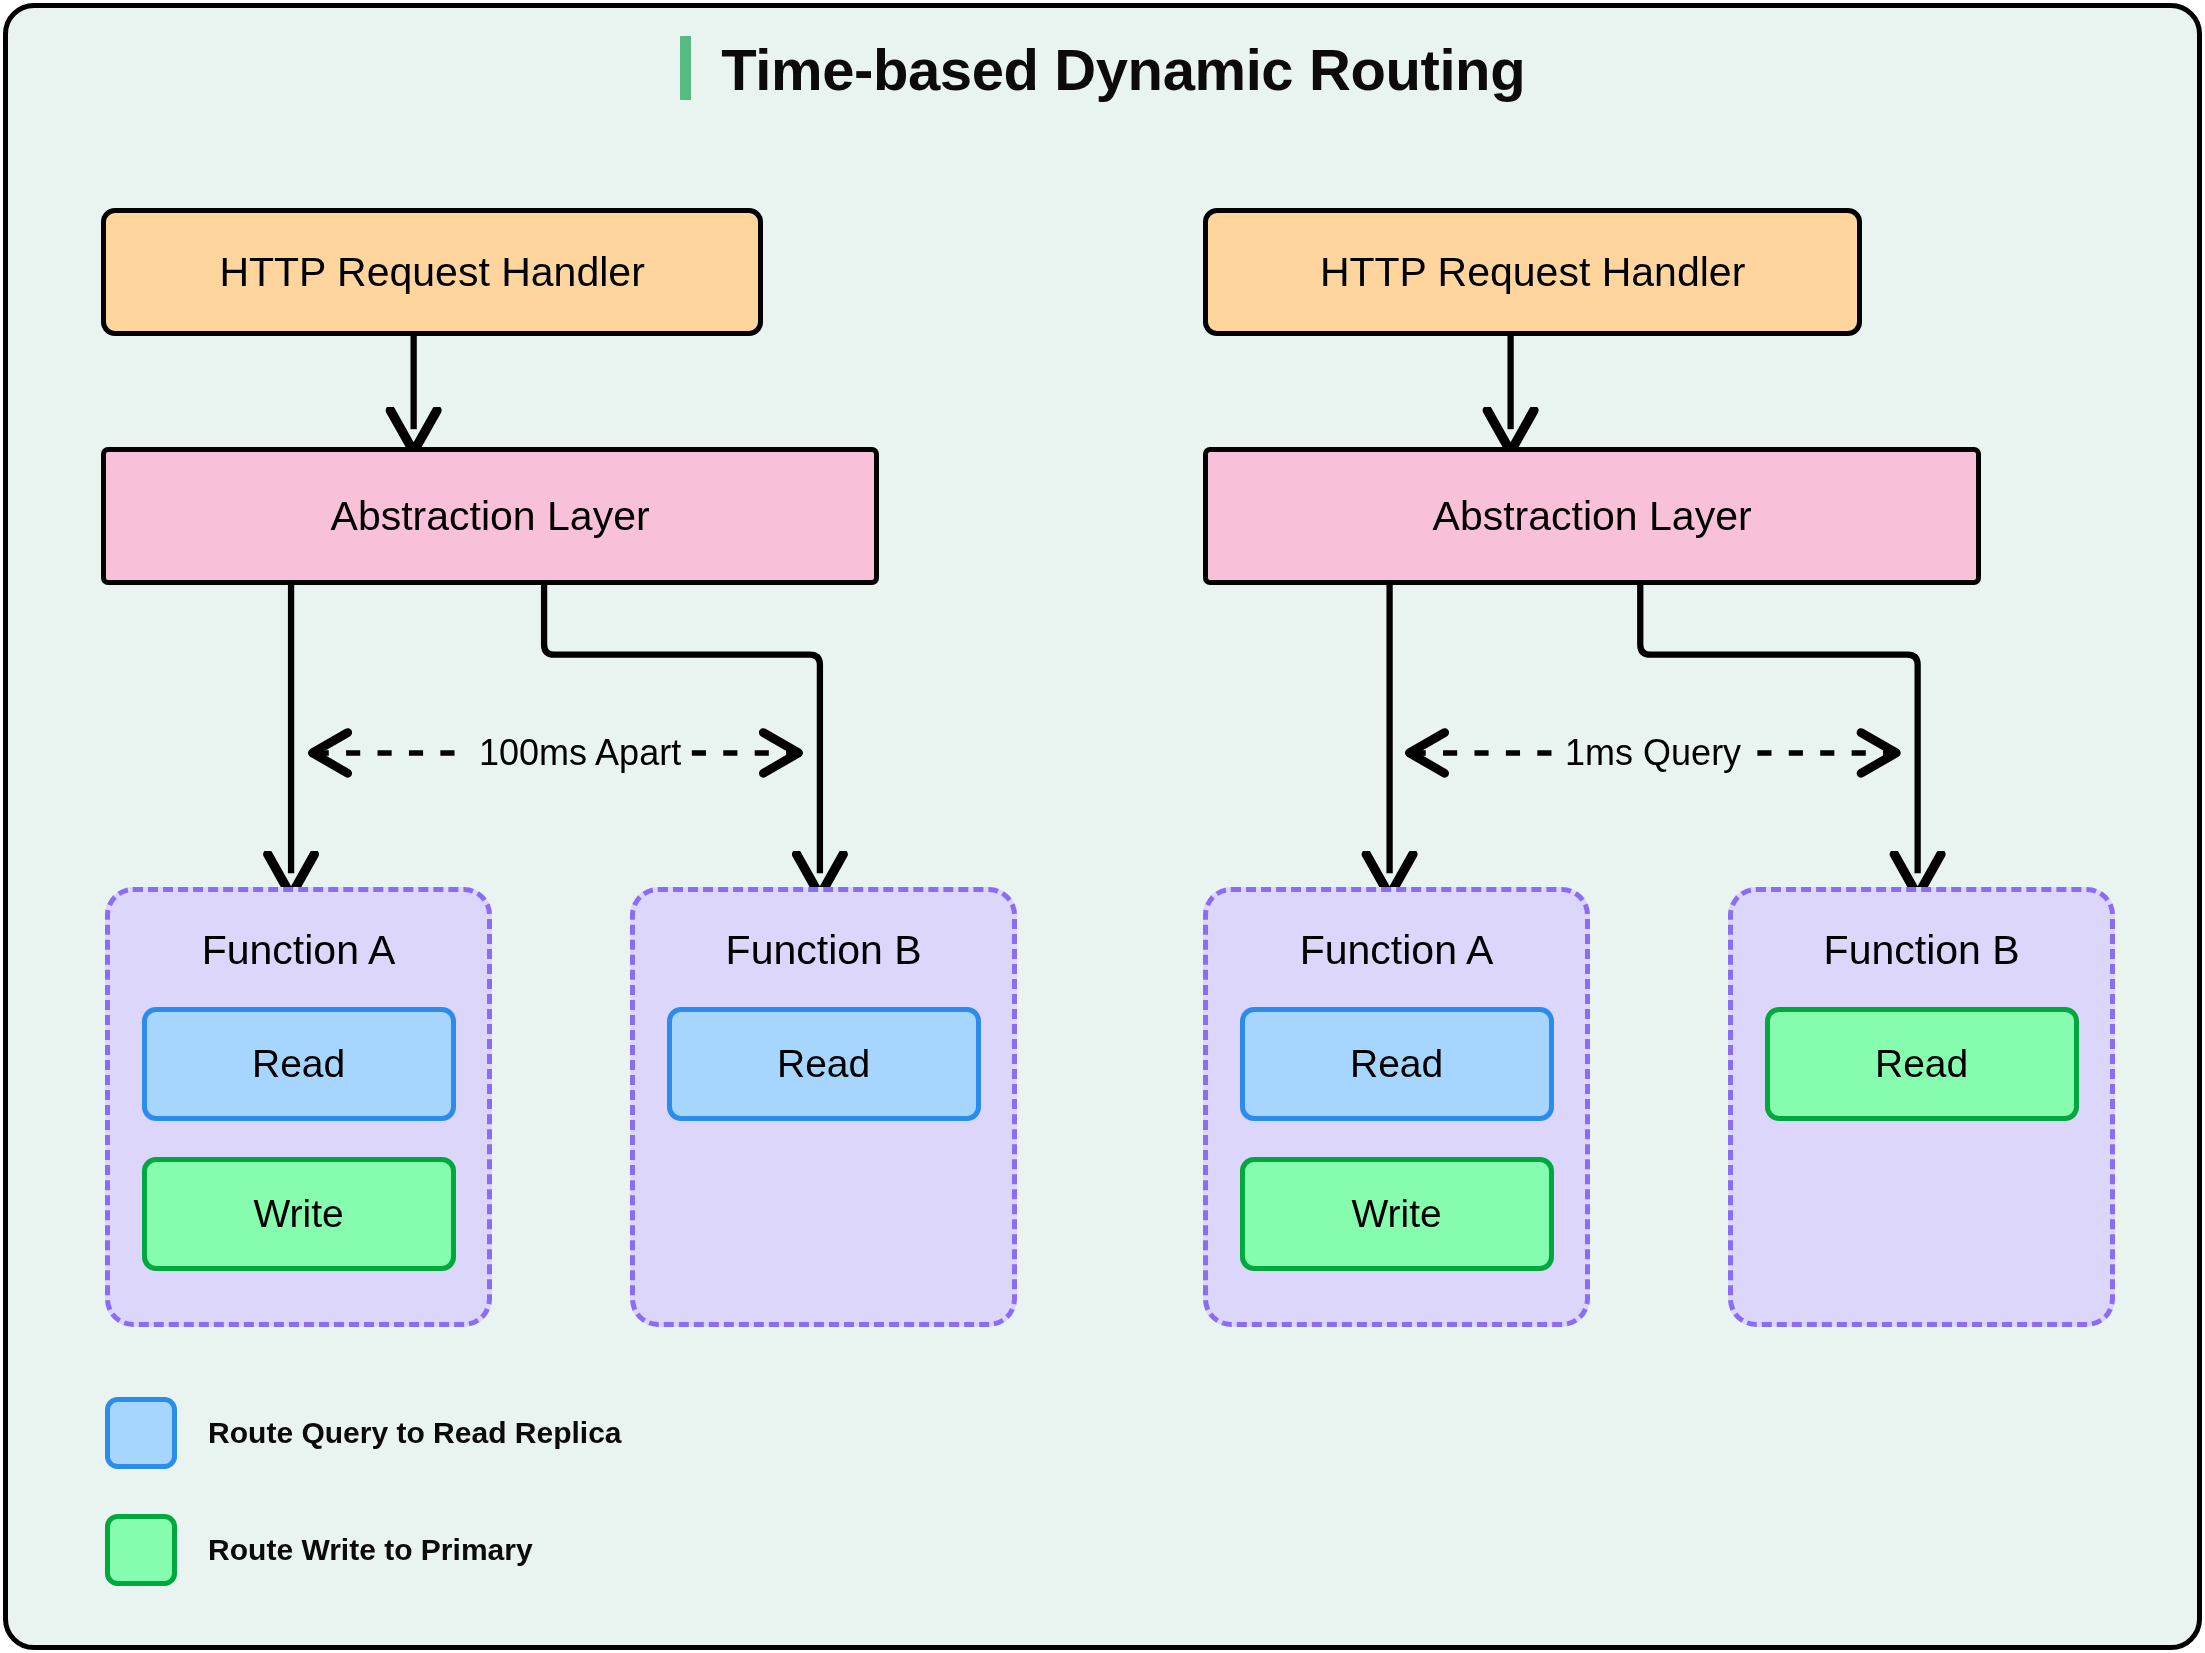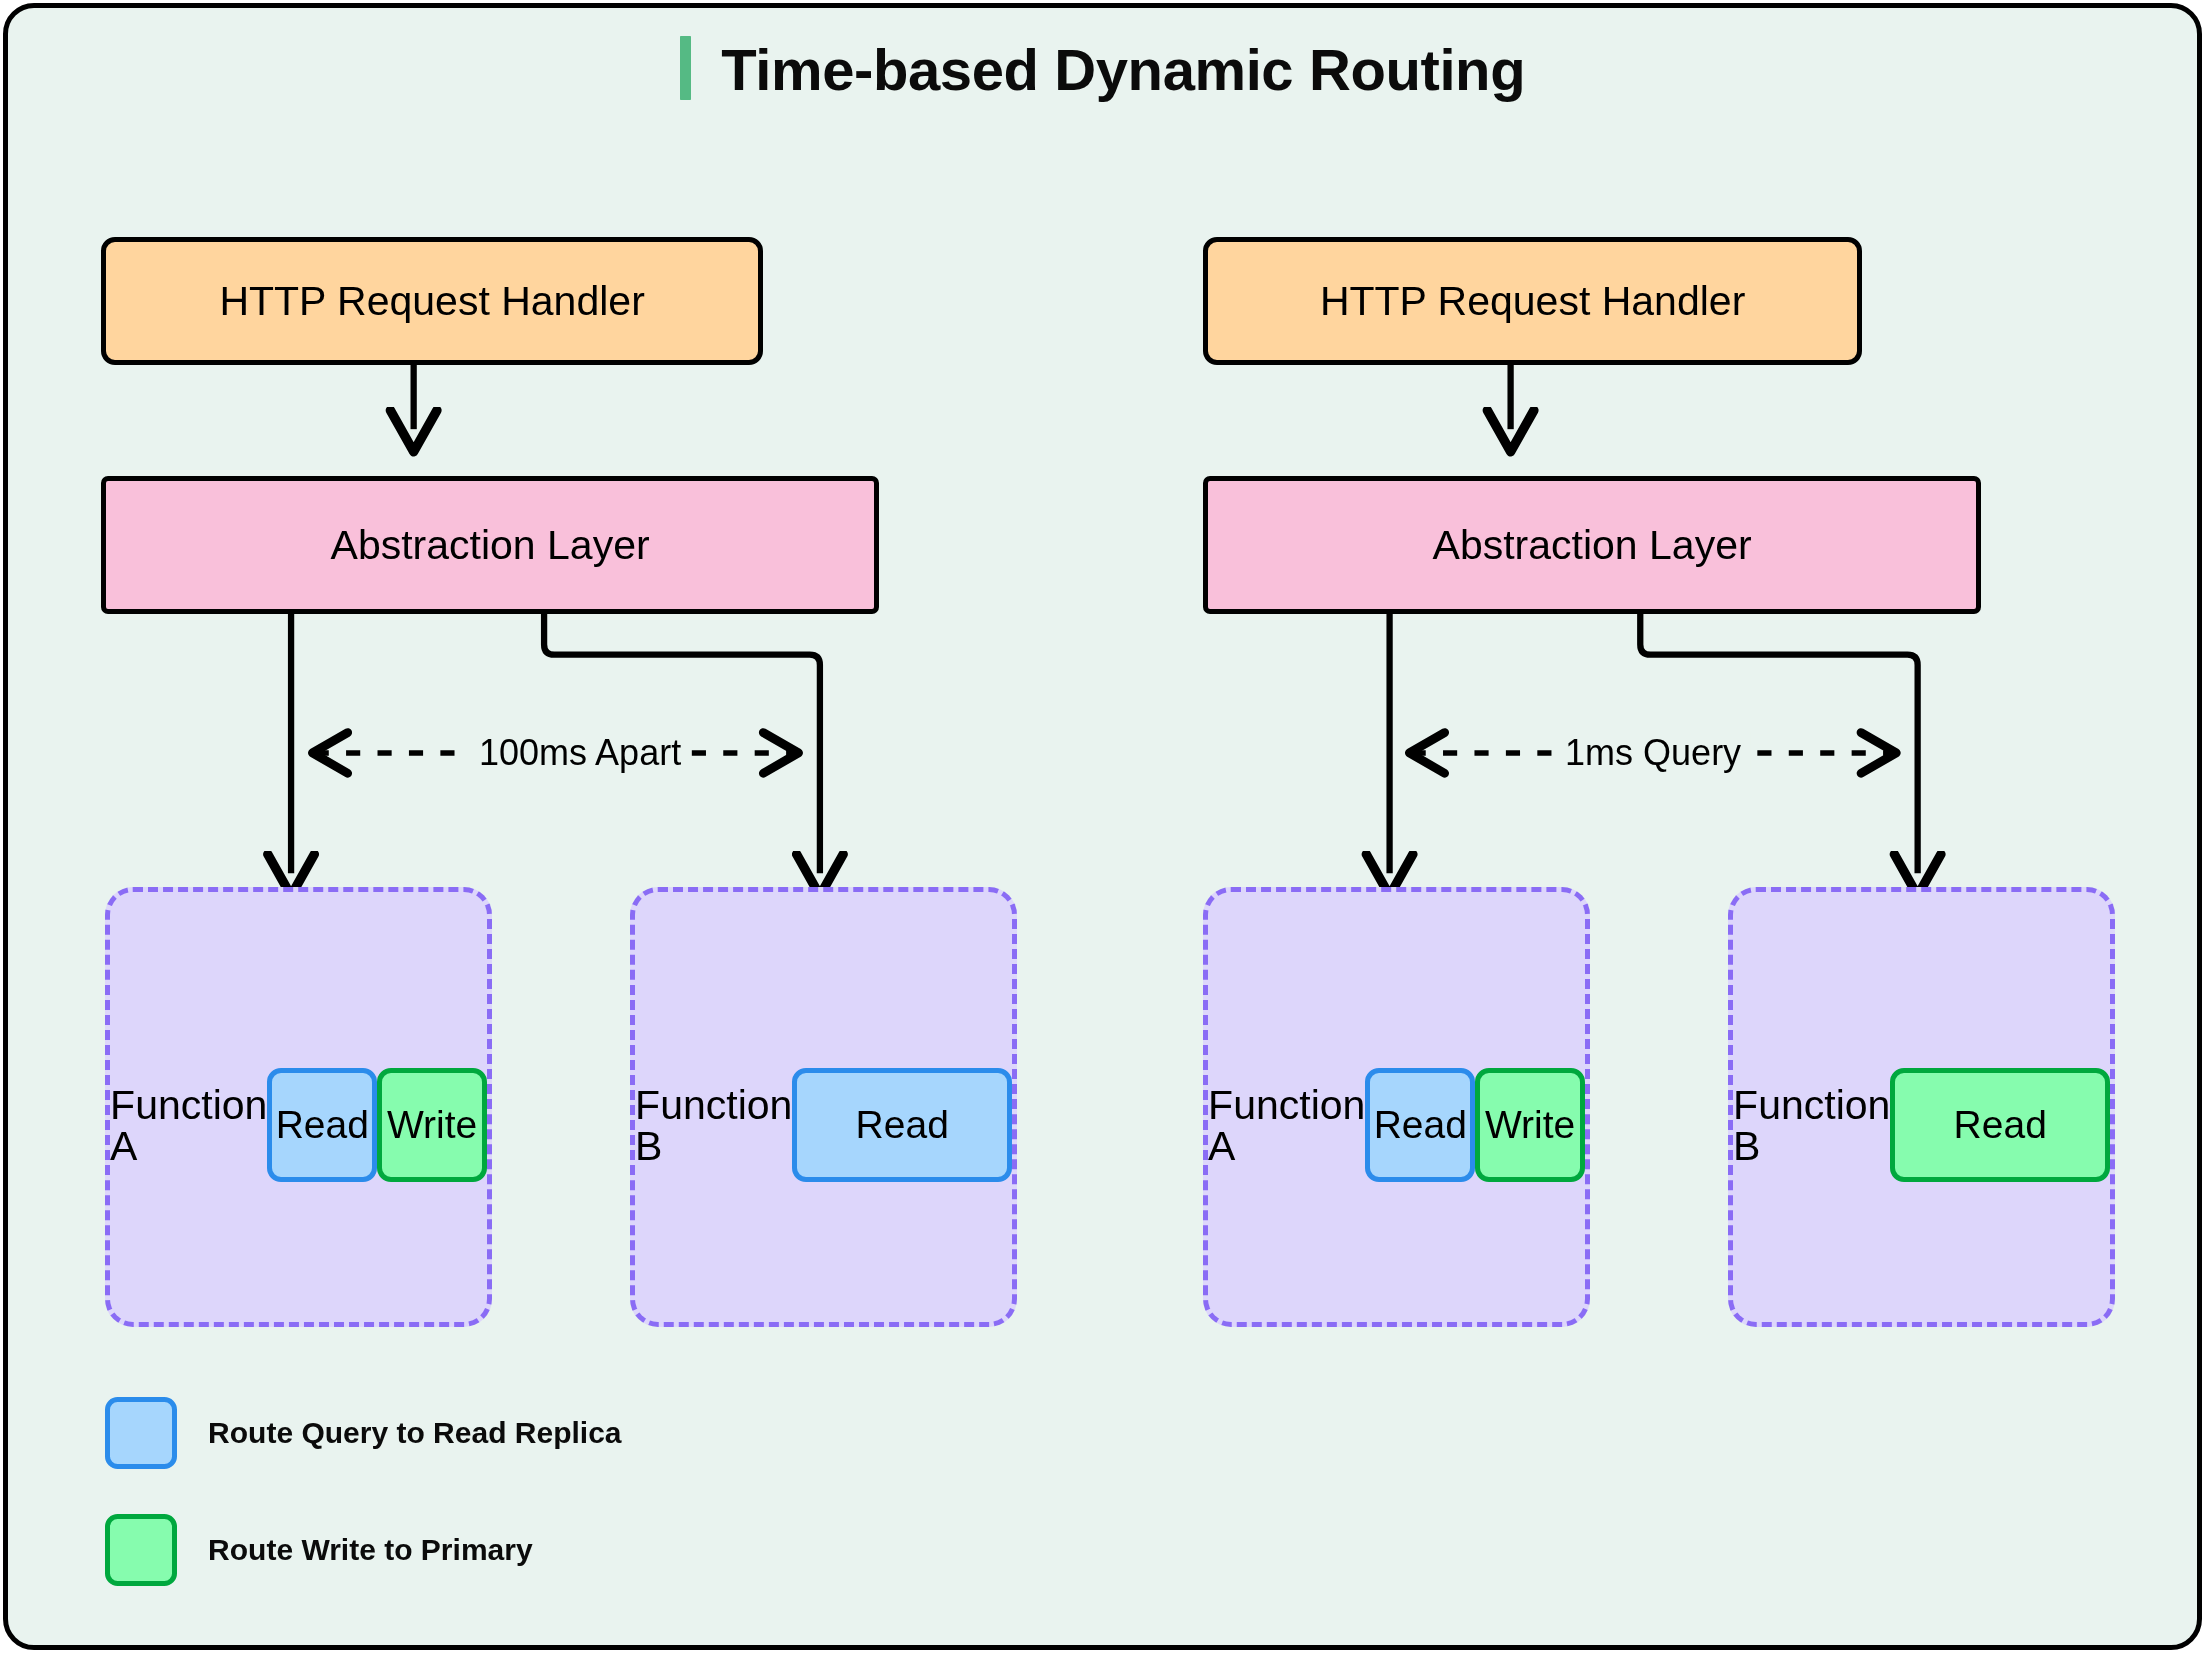--- a/index.html
+++ b/index.html
@@ -65,21 +65,20 @@
   }
 
   
   .node {
     position: absolute;
     box-sizing: border-box;
     display: flex;
     align-items: center;
     justify-content: center;
     color: #000000;
-    margin-top: 29px;
   }
   .node-handler {
     background: #ffd59e;
     border: 5.5px solid #000000;
     border-radius: 14px;
     font-size: 41px;
   }
   .node-abstraction {
     background: #f9c0da;
     border: 5.5px solid #000000;
@@ -88,21 +87,21 @@
   }
 
   
   .func {
     position: absolute;
     box-sizing: border-box;
     background: #ddd6fb;
     border: 5.5px dashed #8a6cf5;
     border-radius: 28px;
     display: flex;
-    flex-direction: row;
+    flex-direction: column;
     align-items: center;
   }
   .func-label {
     margin-top: 38px;
     font-size: 41px;
     color: #000000;
     line-height: 1;
   }
   .op {
     box-sizing: border-box;

